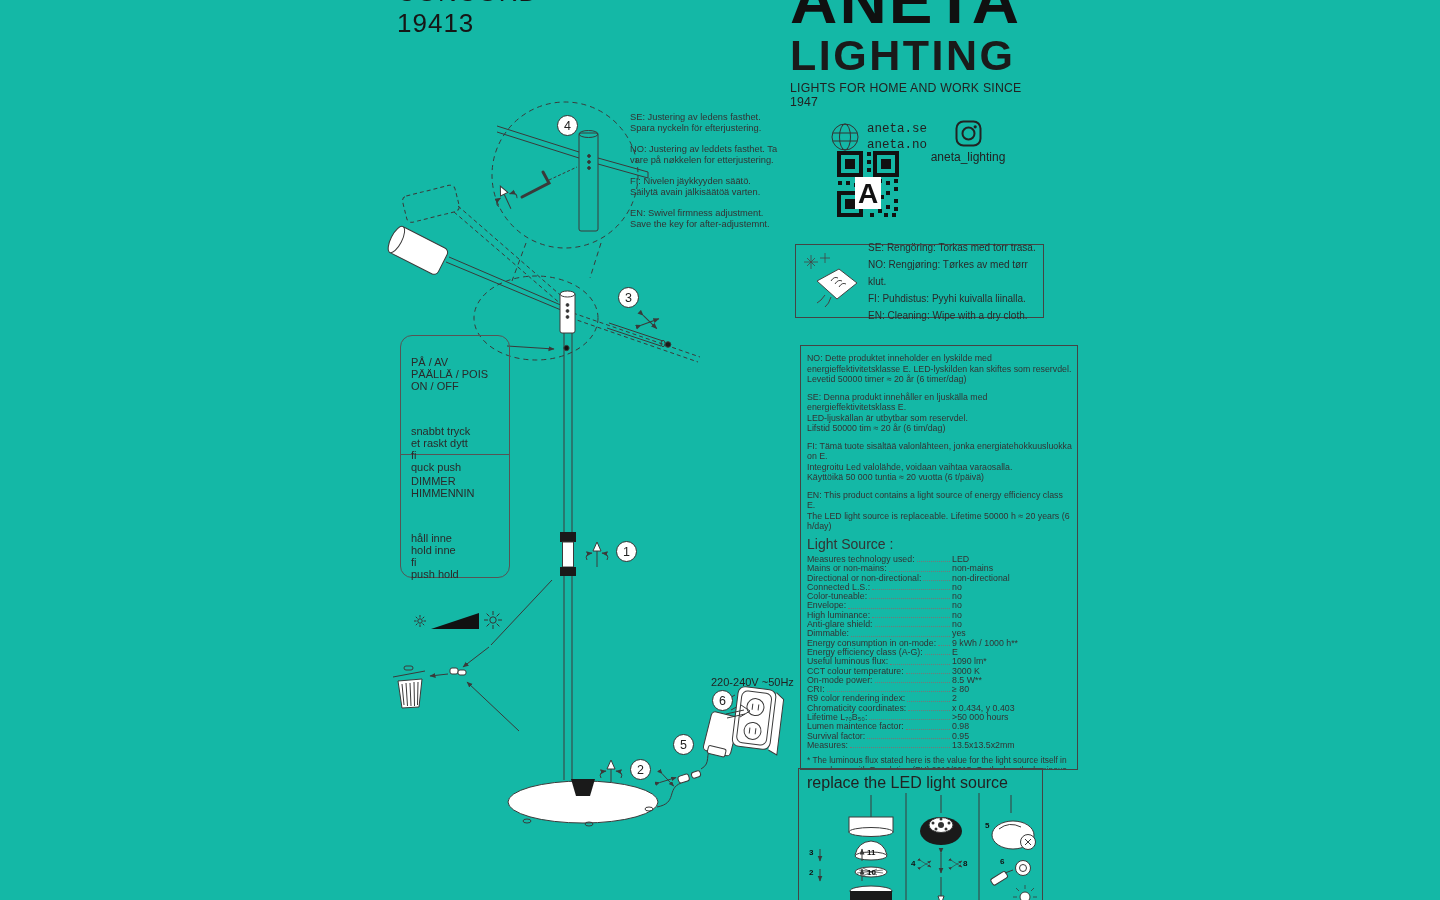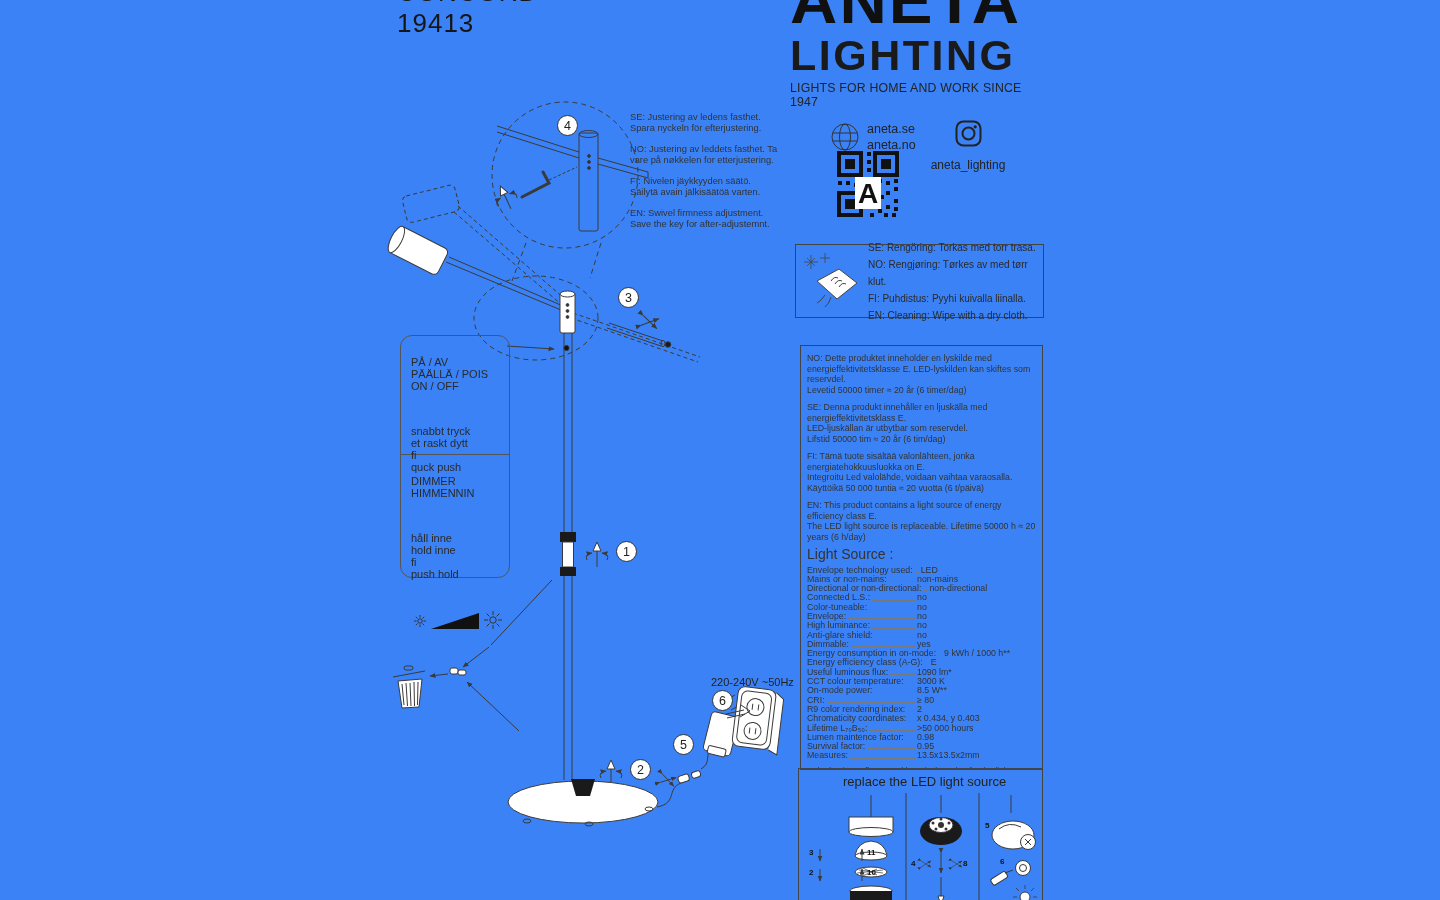--- a/index.html
+++ b/index.html
@@ -1,61 +1,61 @@
 <!DOCTYPE html>
 <html><head>
 <meta charset="utf-8">
 <style>
   html,body{margin:0;padding:0;background:#fff;}
   body{width:1440px;height:900px;overflow:hidden;position:relative;
        font-family:"Liberation Sans",sans-serif;color:#1f1f1f;}
-  #canvas{position:absolute;inset:0;width:1440px;height:900px;background:#3b82f6;}
+  #canvas{position:absolute;inset:0;width:1440px;height:900px;background:#14b8a6;}
   .abs{position:absolute;}
   svg{display:block;}
   svg line,svg path,svg rect,svg ellipse,svg circle,svg polyline,svg polygon{vector-effect:none;}
 
   
   .product-title{left:397px;top:-23px;font-size:26px;line-height:31px;letter-spacing:1px;color:#161616;}
 
   
   .brand{left:790px;top:-30px;width:252px;}
   .brand-main{font-size:63px;font-weight:bold;letter-spacing:2px;line-height:62px;color:#101010;transform:scaleX(1.04);transform-origin:left;}
   .brand-sub{font-size:43px;font-weight:700;letter-spacing:2.5px;line-height:46px;color:#1a1a1a;}
   .brand-tag{font-size:12.3px;letter-spacing:0.2px;margin-top:3px;color:#222;}
 
   .web{left:830px;top:121px;display:flex;gap:7px;align-items:center;}
-  .weburls{font-size:12.5px;line-height:16px;color:#222;}
+  .weburls{font-size:12.5px;line-height:16px;color:#222;font-family:Liberation Mono, monospace;}
   .qr{left:836px;top:150px;}
-  .ig{left:913px;top:120px;width:110px;display:flex;flex-direction:column;align-items:center;gap:8px;}
+  .ig{left:913px;top:120px;width:110px;display:flex;flex-direction:column;align-items:center;}
   .ig-label{font-size:12px;margin-top:3px;color:#222;}
 
   
   .swivel-note{left:630px;top:112px;width:170px;font-size:9.3px;line-height:11px;color:#333;}
   .swivel-note p{margin:0 0 10px 0;white-space:pre-line;}
 
   
   .clean-box{left:795px;top:244px;width:249px;height:74px;border:1px solid #444;display:flex;align-items:center;box-sizing:border-box;}
   .clean-icon{width:72px;flex:none;display:flex;justify-content:center;}
   .clean-text{font-size:10px;line-height:17px;color:#2a2a2a;}
 
   
-  .info-box{left:800px;top:345px;width:243px;height:425px;border:1px solid #444;box-sizing:border-box;
+  .info-box{left:800px;top:345px;width:278px;height:425px;border:1px solid #444;box-sizing:border-box;
             padding:7px 5px 0 6px;overflow:hidden;}
   .info-box p{margin:0 0 7px 0;font-size:8.8px;line-height:10.5px;white-space:pre-line;color:#333;}
   .ls-head{font-size:14px;line-height:10.5px;margin:2px 0 6px 0;color:#333;}
   .spec-table{margin-bottom:6px;}
   .spec-row{display:flex;align-items:flex-end;height:9.3px;font-size:8.8px;line-height:9.3px;color:#333;}
   .spec-label{white-space:nowrap;flex:none;}
   .spec-dots{flex:1;border-bottom:1px dotted #777;margin:0 2px 2px 2px;min-width:4px;}
   .spec-val{width:120px;flex:none;white-space:nowrap;}
   .foot{font-size:8.4px !important;line-height:9.4px !important;margin-bottom:5px !important;}
 
   
   .replace-box{left:798px;top:768px;width:245px;height:140px;border:1px solid #444;box-sizing:border-box;}
-  .replace-title{font-size:13px;padding:5px 0 0 8px;color:#222;margin-left:36px;}
+  .replace-title{font-size:16px;padding:5px 0 0 8px;color:#222;}
   .replace-art{position:absolute;left:0;top:0;width:245px;height:140px;}
   .pn{position:absolute;font-size:8px;font-weight:bold;color:#111;}
 
   
   .switch-box{left:400px;top:335px;width:110px;height:243px;border:1.5px solid #555;border-radius:12px;
               box-sizing:border-box;display:flex;flex-direction:column;}
   .sw-half{padding:8px 0 4px 10px;font-size:11px;line-height:12px;white-space:pre-line;color:#2a2a2a;}
   .sw-half.first{border-bottom:1px solid #555;height:119px;box-sizing:border-box;}
   .sw-gap{height:9px;}
   .dim-row{margin-top:4px;height:24px;position:relative;}
@@ -329,21 +329,21 @@
 LED-ljuskällan är utbytbar som reservdel.
 Lifstid 50000 tim ≈ 20 år (6 tim/dag)</p>
     <p>FI: Tämä tuote sisältää valonlähteen, jonka energiatehokkuusluokka on E.
 Integroitu Led valolähde, voidaan vaihtaa varaosalla.
 Käyttöikä 50 000 tuntia ≈ 20 vuotta (6 t/päivä)</p>
     <p>EN: This product contains a light source of energy efficiency class E.
 The LED light source is replaceable. Lifetime 50000 h ≈ 20 years (6 h/day)</p>
     <div class="ls-head">Light Source :</div>
     <div class="spec-table">
         <div class="spec-row">
-        <span class="spec-label">Envelope technology used:</span>
+        <span class="spec-label">Measures technology used:</span>
         <span class="spec-dots"></span>
         <span class="spec-val">LED</span>
       </div>
         <div class="spec-row">
         <span class="spec-label">Mains or non-mains:</span>
         <span class="spec-dots"></span>
         <span class="spec-val">non-mains</span>
       </div>
         <div class="spec-row">
         <span class="spec-label">Directional or non-directional:</span>

